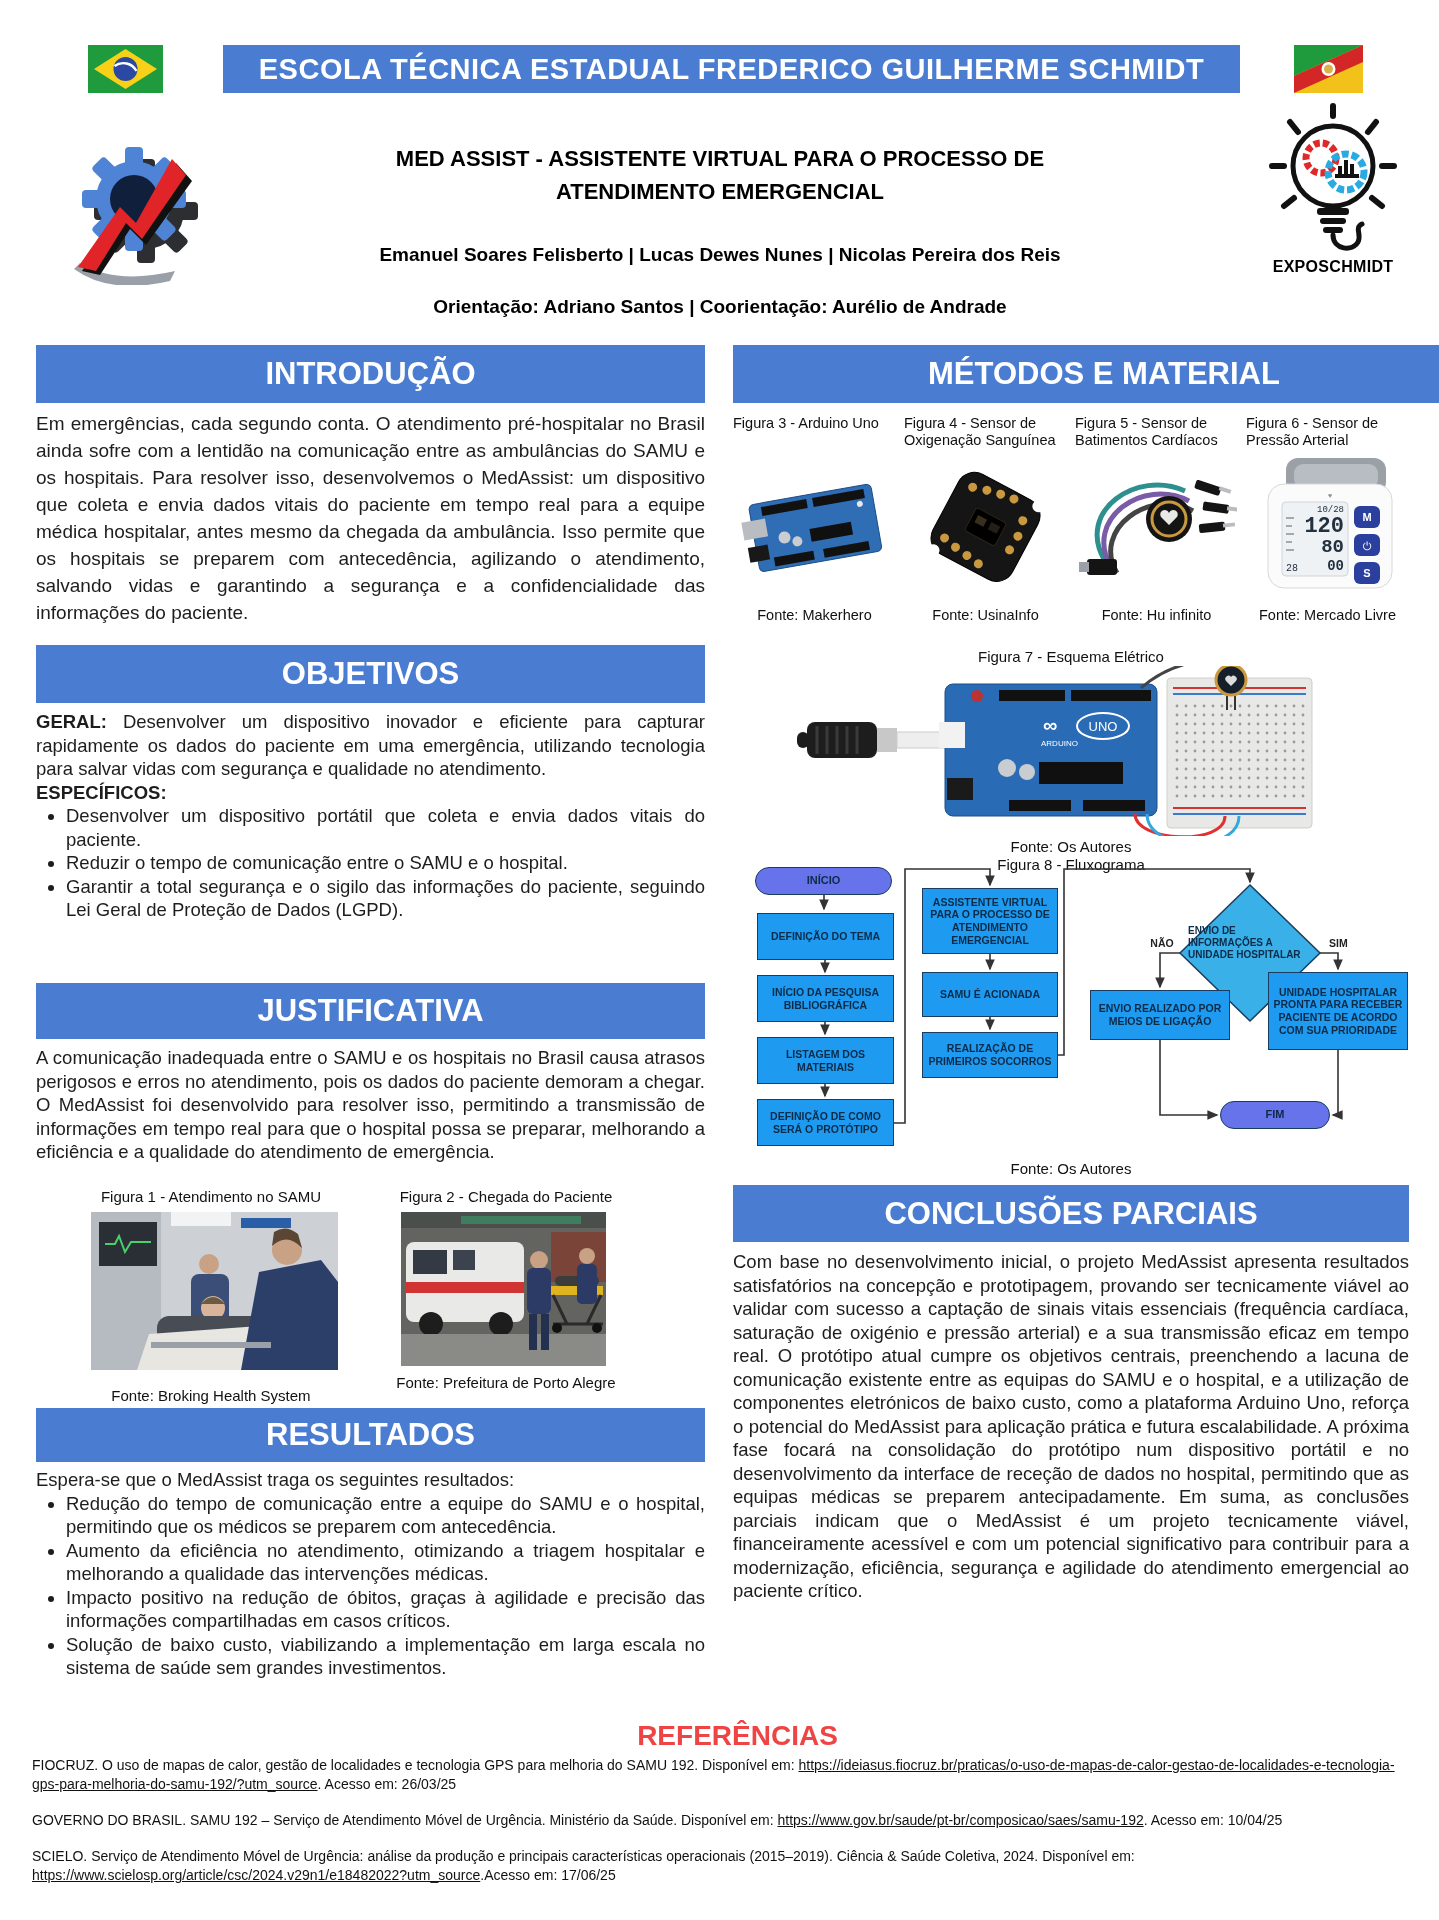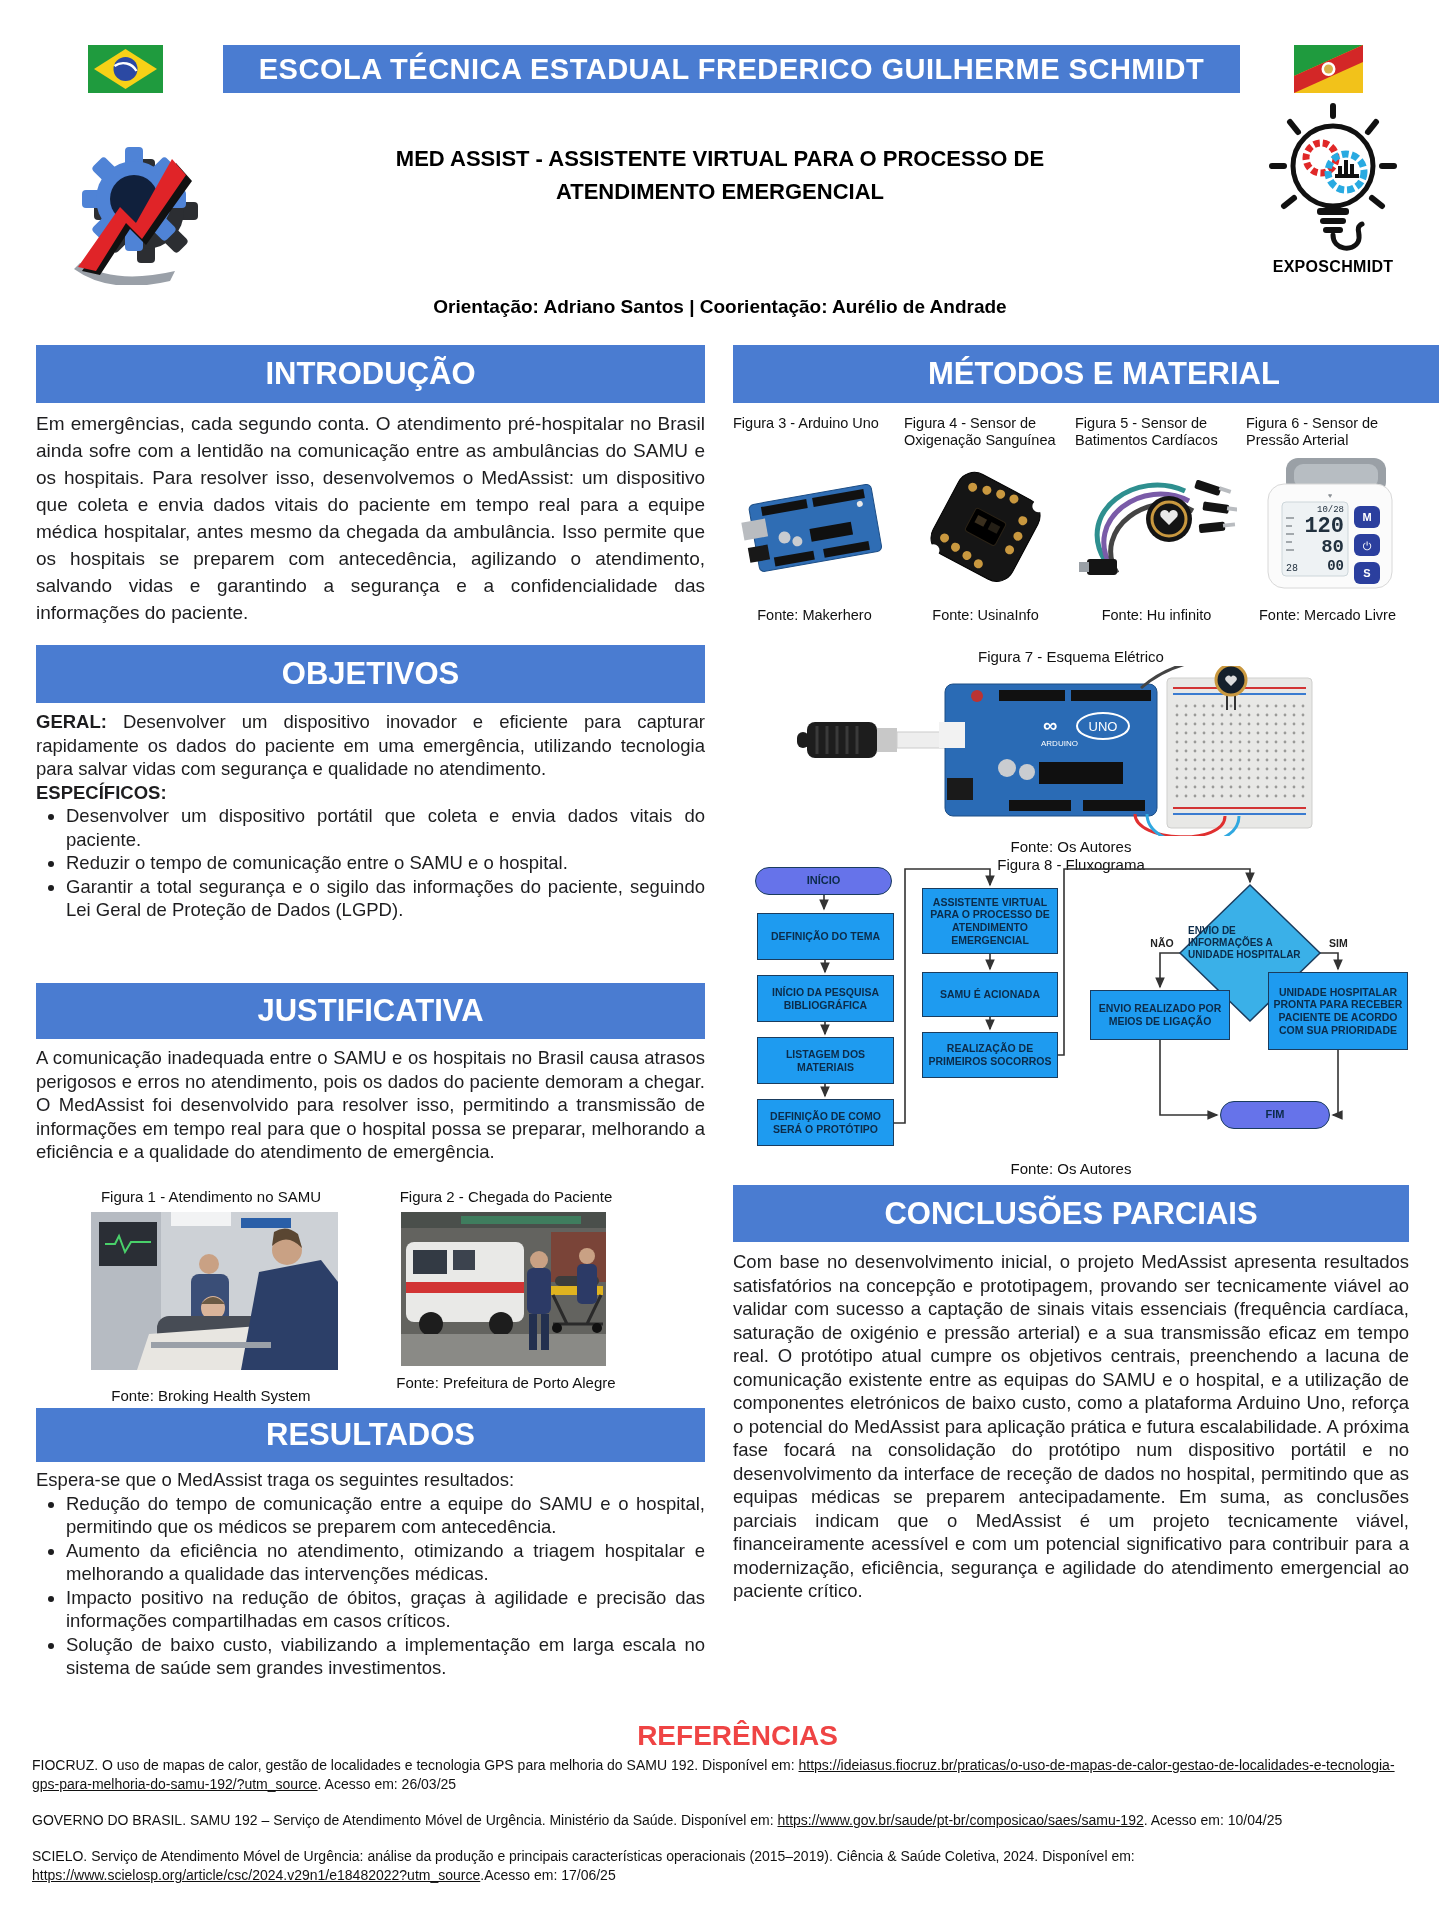--- a/index.html
+++ b/index.html
@@ -123,20 +123,21 @@
       <circle r="24" fill="#10203c"></circle>
     </g>
     <polygon points="22,126 64,66 80,82 116,18 132,36 86,100 70,84 40,130" fill="#111"></polygon>
     <polygon points="18,122 60,62 76,78 112,14 126,30 82,94 66,78 36,126" fill="#e02428"></polygon>
   </svg>
 
   <div class="title-wrap">
     <div class="title-line">MED ASSIST - ASSISTENTE VIRTUAL PARA O PROCESSO DE</div>
     <div class="title-line">ATENDIMENTO EMERGENCIAL</div>
   </div>
+  <div class="authors">Emanuel Soares Felisberto | Lucas Dewes Nunes | Nicolas Pereira dos Reis</div>
   <div class="advisors">Orientação: Adriano Santos | Coorientação: Aurélio de Andrade</div>
 
   <div class="expo-logo">
     <svg viewBox="0 0 150 158">
       <g stroke="#111" stroke-width="6" stroke-linecap="round">
         <line x1="75" y1="6" x2="75" y2="16"></line>
         <line x1="32" y1="22" x2="40" y2="32"></line>
           <line x1="118" y1="22" x2="110" y2="32"></line>
         <line x1="14" y1="66" x2="26" y2="66"></line>
           <line x1="136" y1="66" x2="124" y2="66"></line>

